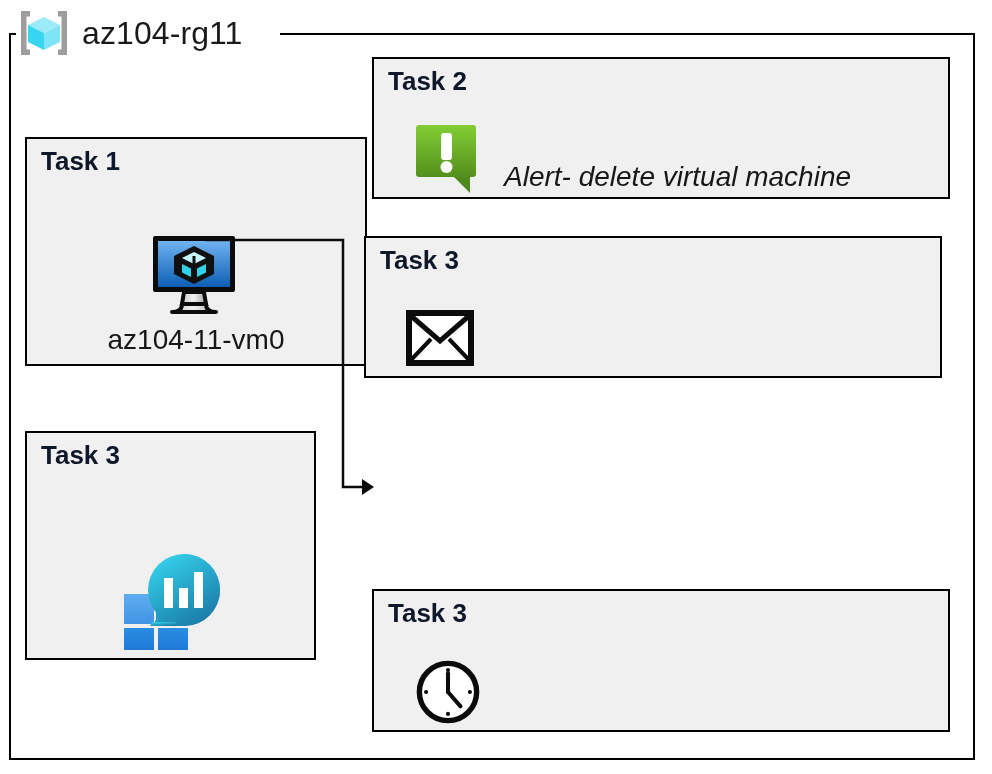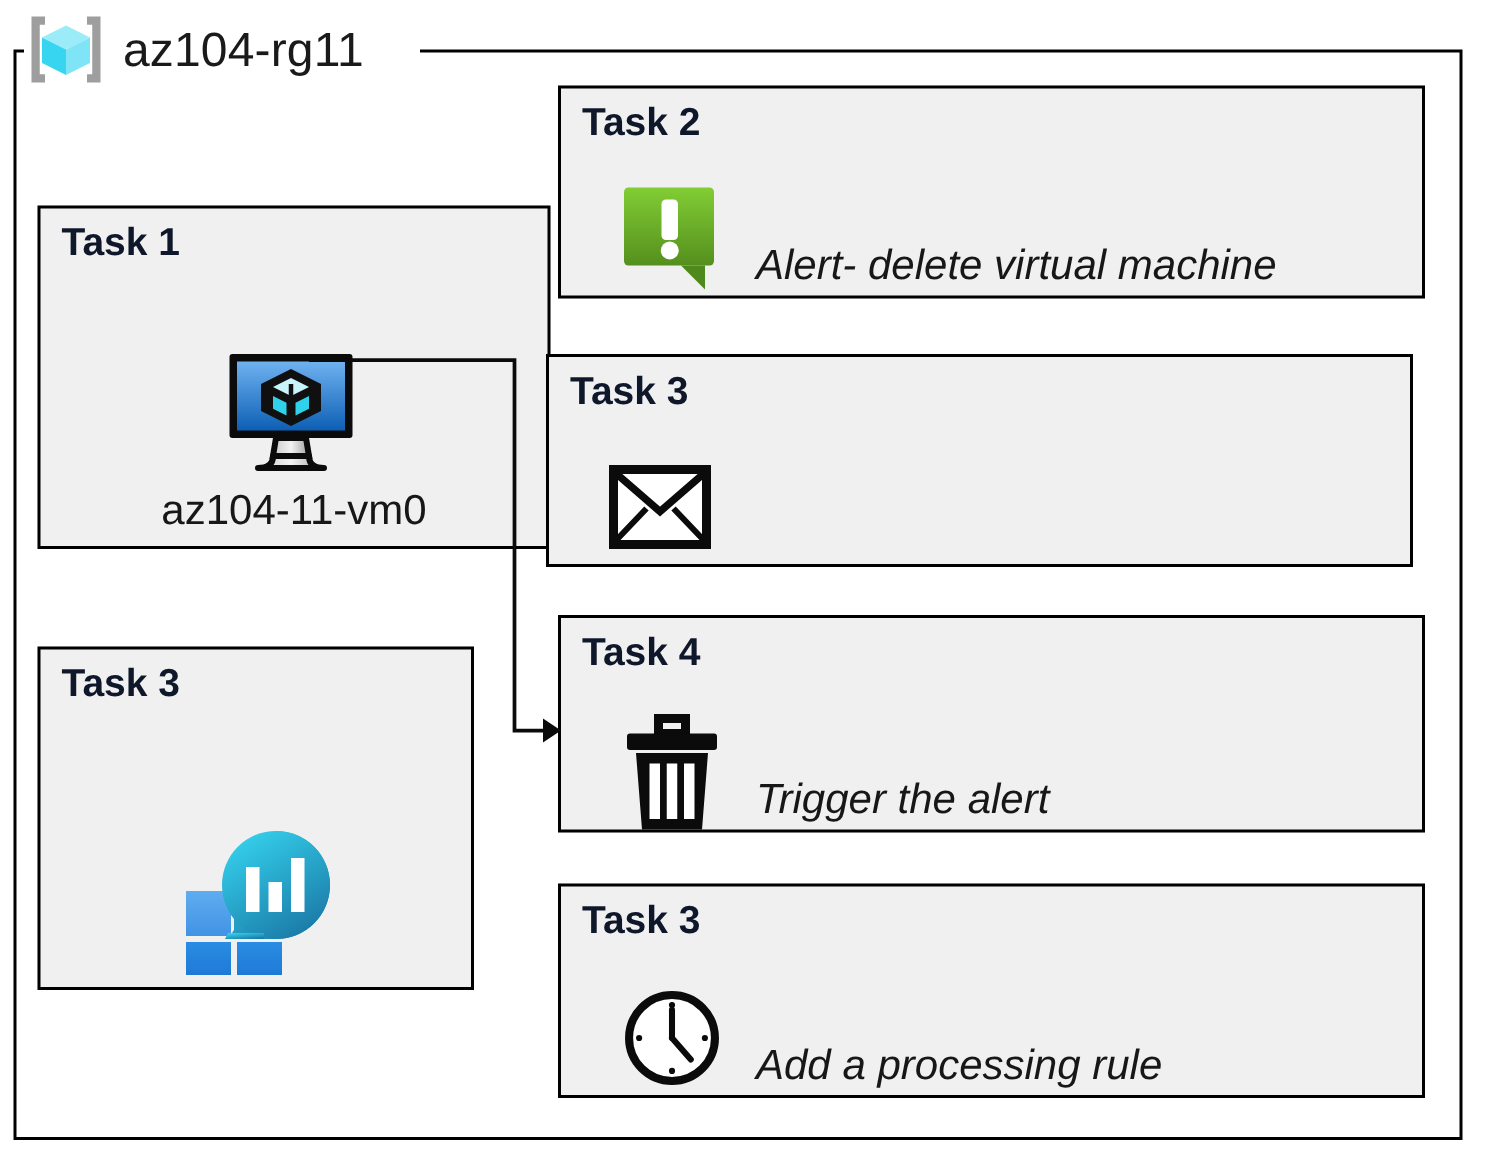--- a/index.html
+++ b/index.html
@@ -216,56 +216,35 @@
       <span class="icon-slot">
         <svg width="68" height="56" viewBox="0 0 68 56">
           <rect x="3" y="3" width="62" height="50" fill="#ffffff" stroke="#0b0b0b" stroke-width="6"></rect>
           <path d="M4 5 L34 31 L64 5" fill="none" stroke="#0b0b0b" stroke-width="5"></path>
           <path d="M4 51 L25 29 M64 51 L43 29" fill="none" stroke="#0b0b0b" stroke-width="4"></path>
         </svg>
       </span>
     </div>
   </div>
 
-  <div class="task-box" style="left:372px; top:410px; width:578px; height:145px;">
-    <span class="task-label">Task 4</span>
-    <div class="row-body">
-      <span class="icon-slot">
-        <svg width="64" height="80" viewBox="0 0 64 80">
-
-          <path d="M23 4 L41 4 L41 14 L23 14 Z" fill="none" stroke="#0b0b0b" stroke-width="6"></path>
-
-          <rect x="2" y="14" width="60" height="11" rx="2" fill="#0b0b0b"></rect>
-
-          <path d="M8 27 L56 27 L52 78 L12 78 Z" fill="#0b0b0b"></path>
-
-          <rect x="17" y="34" width="7" height="37" fill="#ffffff"></rect>
-          <rect x="28.5" y="34" width="7" height="37" fill="#ffffff"></rect>
-          <rect x="40" y="34" width="7" height="37" fill="#ffffff"></rect>
-        </svg>
-      </span>
-      <span class="task-text">Trigger the alert</span>
-    </div>
-  </div>
 
   <div class="task-box" style="left:372px; top:589px; width:578px; height:143px;">
     <span class="task-label">Task 3</span>
     <div class="row-body">
       <span class="icon-slot">
         <svg width="76" height="76" viewBox="0 0 76 76">
           <circle cx="38" cy="38" r="32" fill="#ffffff" stroke="#0b0b0b" stroke-width="6"></circle>
           <circle cx="38" cy="13.5" r="2.3" fill="#0b0b0b"></circle>
           <circle cx="38" cy="62.5" r="2.3" fill="#0b0b0b"></circle>
           <circle cx="13.5" cy="38" r="2.3" fill="#0b0b0b"></circle>
           <circle cx="62.5" cy="38" r="2.3" fill="#0b0b0b"></circle>
           <path d="M38 38 L38 17" stroke="#0b0b0b" stroke-width="4.5" stroke-linecap="round"></path>
           <path d="M38 38 L52 54" stroke="#0b0b0b" stroke-width="4.5" stroke-linecap="round"></path>
         </svg>
       </span>
-      <span class="task-text">Add a processing rule</span>
     </div>
   </div>
 
   <div class="task-box" style="left:25px; top:431px; width:291px; height:229px;">
     <span class="task-label">Task 3</span>
     <div class="col-body">
       <span class="icon-slot">
         <svg width="110" height="100" viewBox="0 0 110 100">
           <defs>
             <linearGradient id="logBubble" x1="0.1" y1="0" x2="0.7" y2="1">

